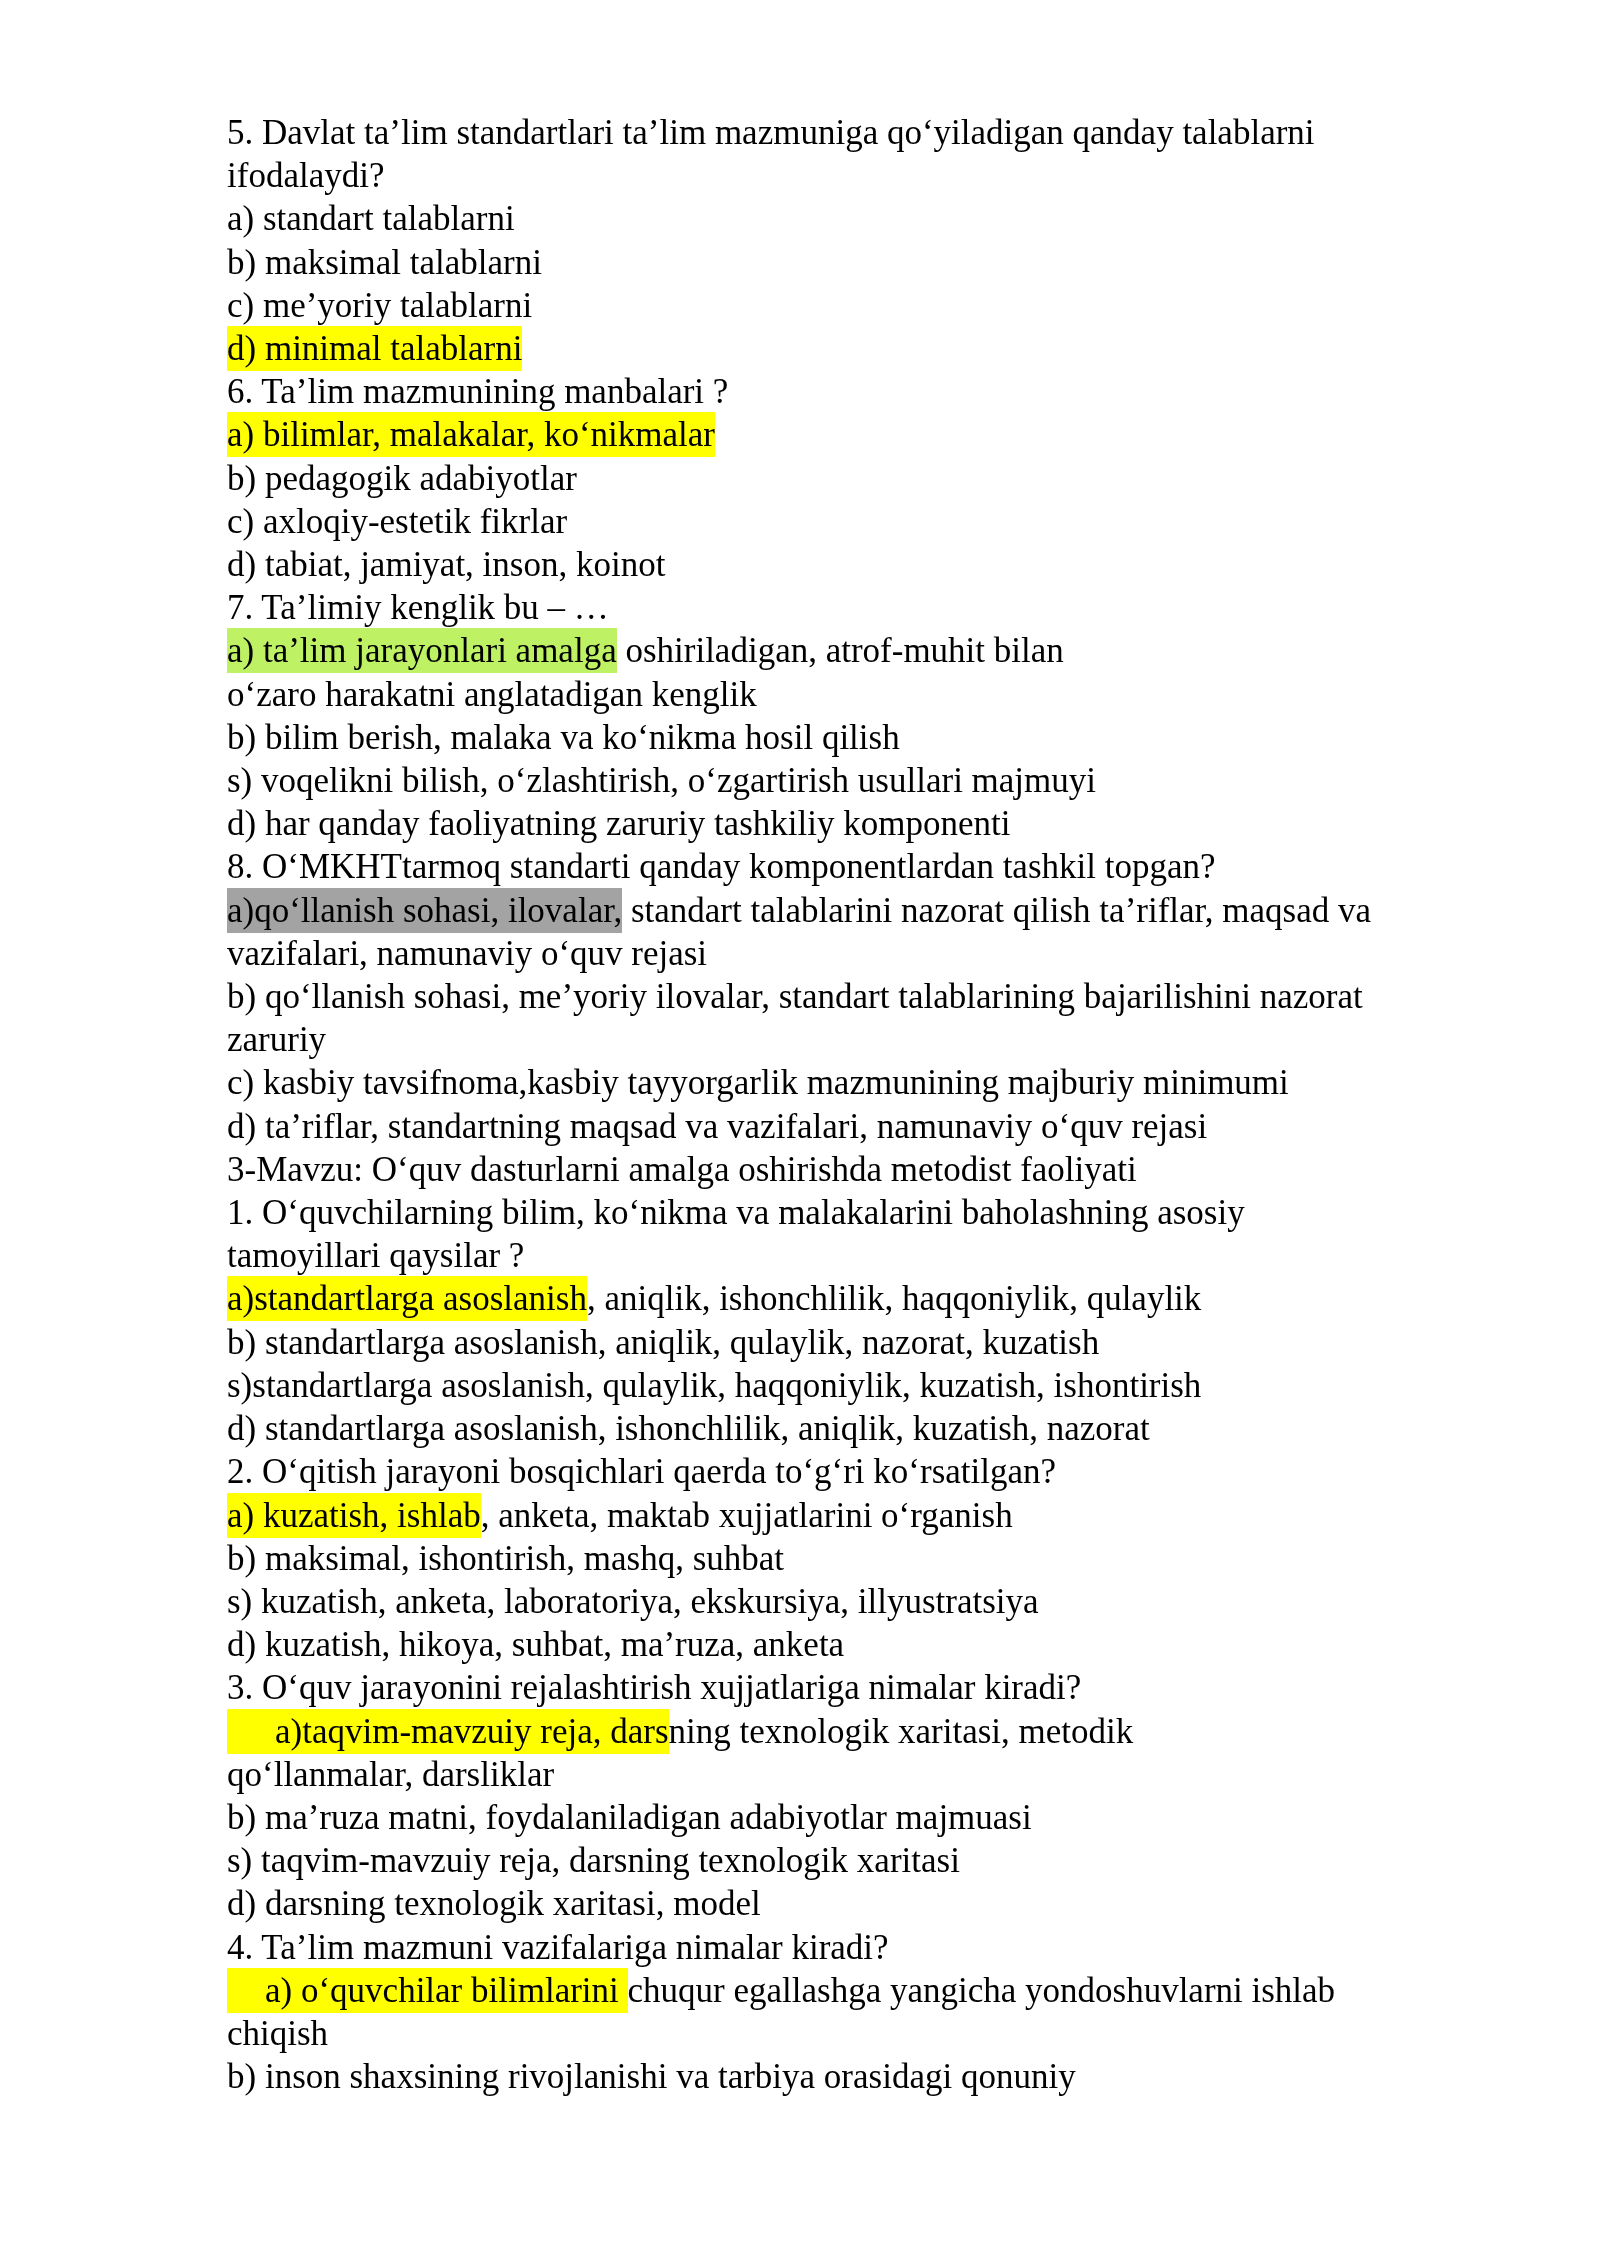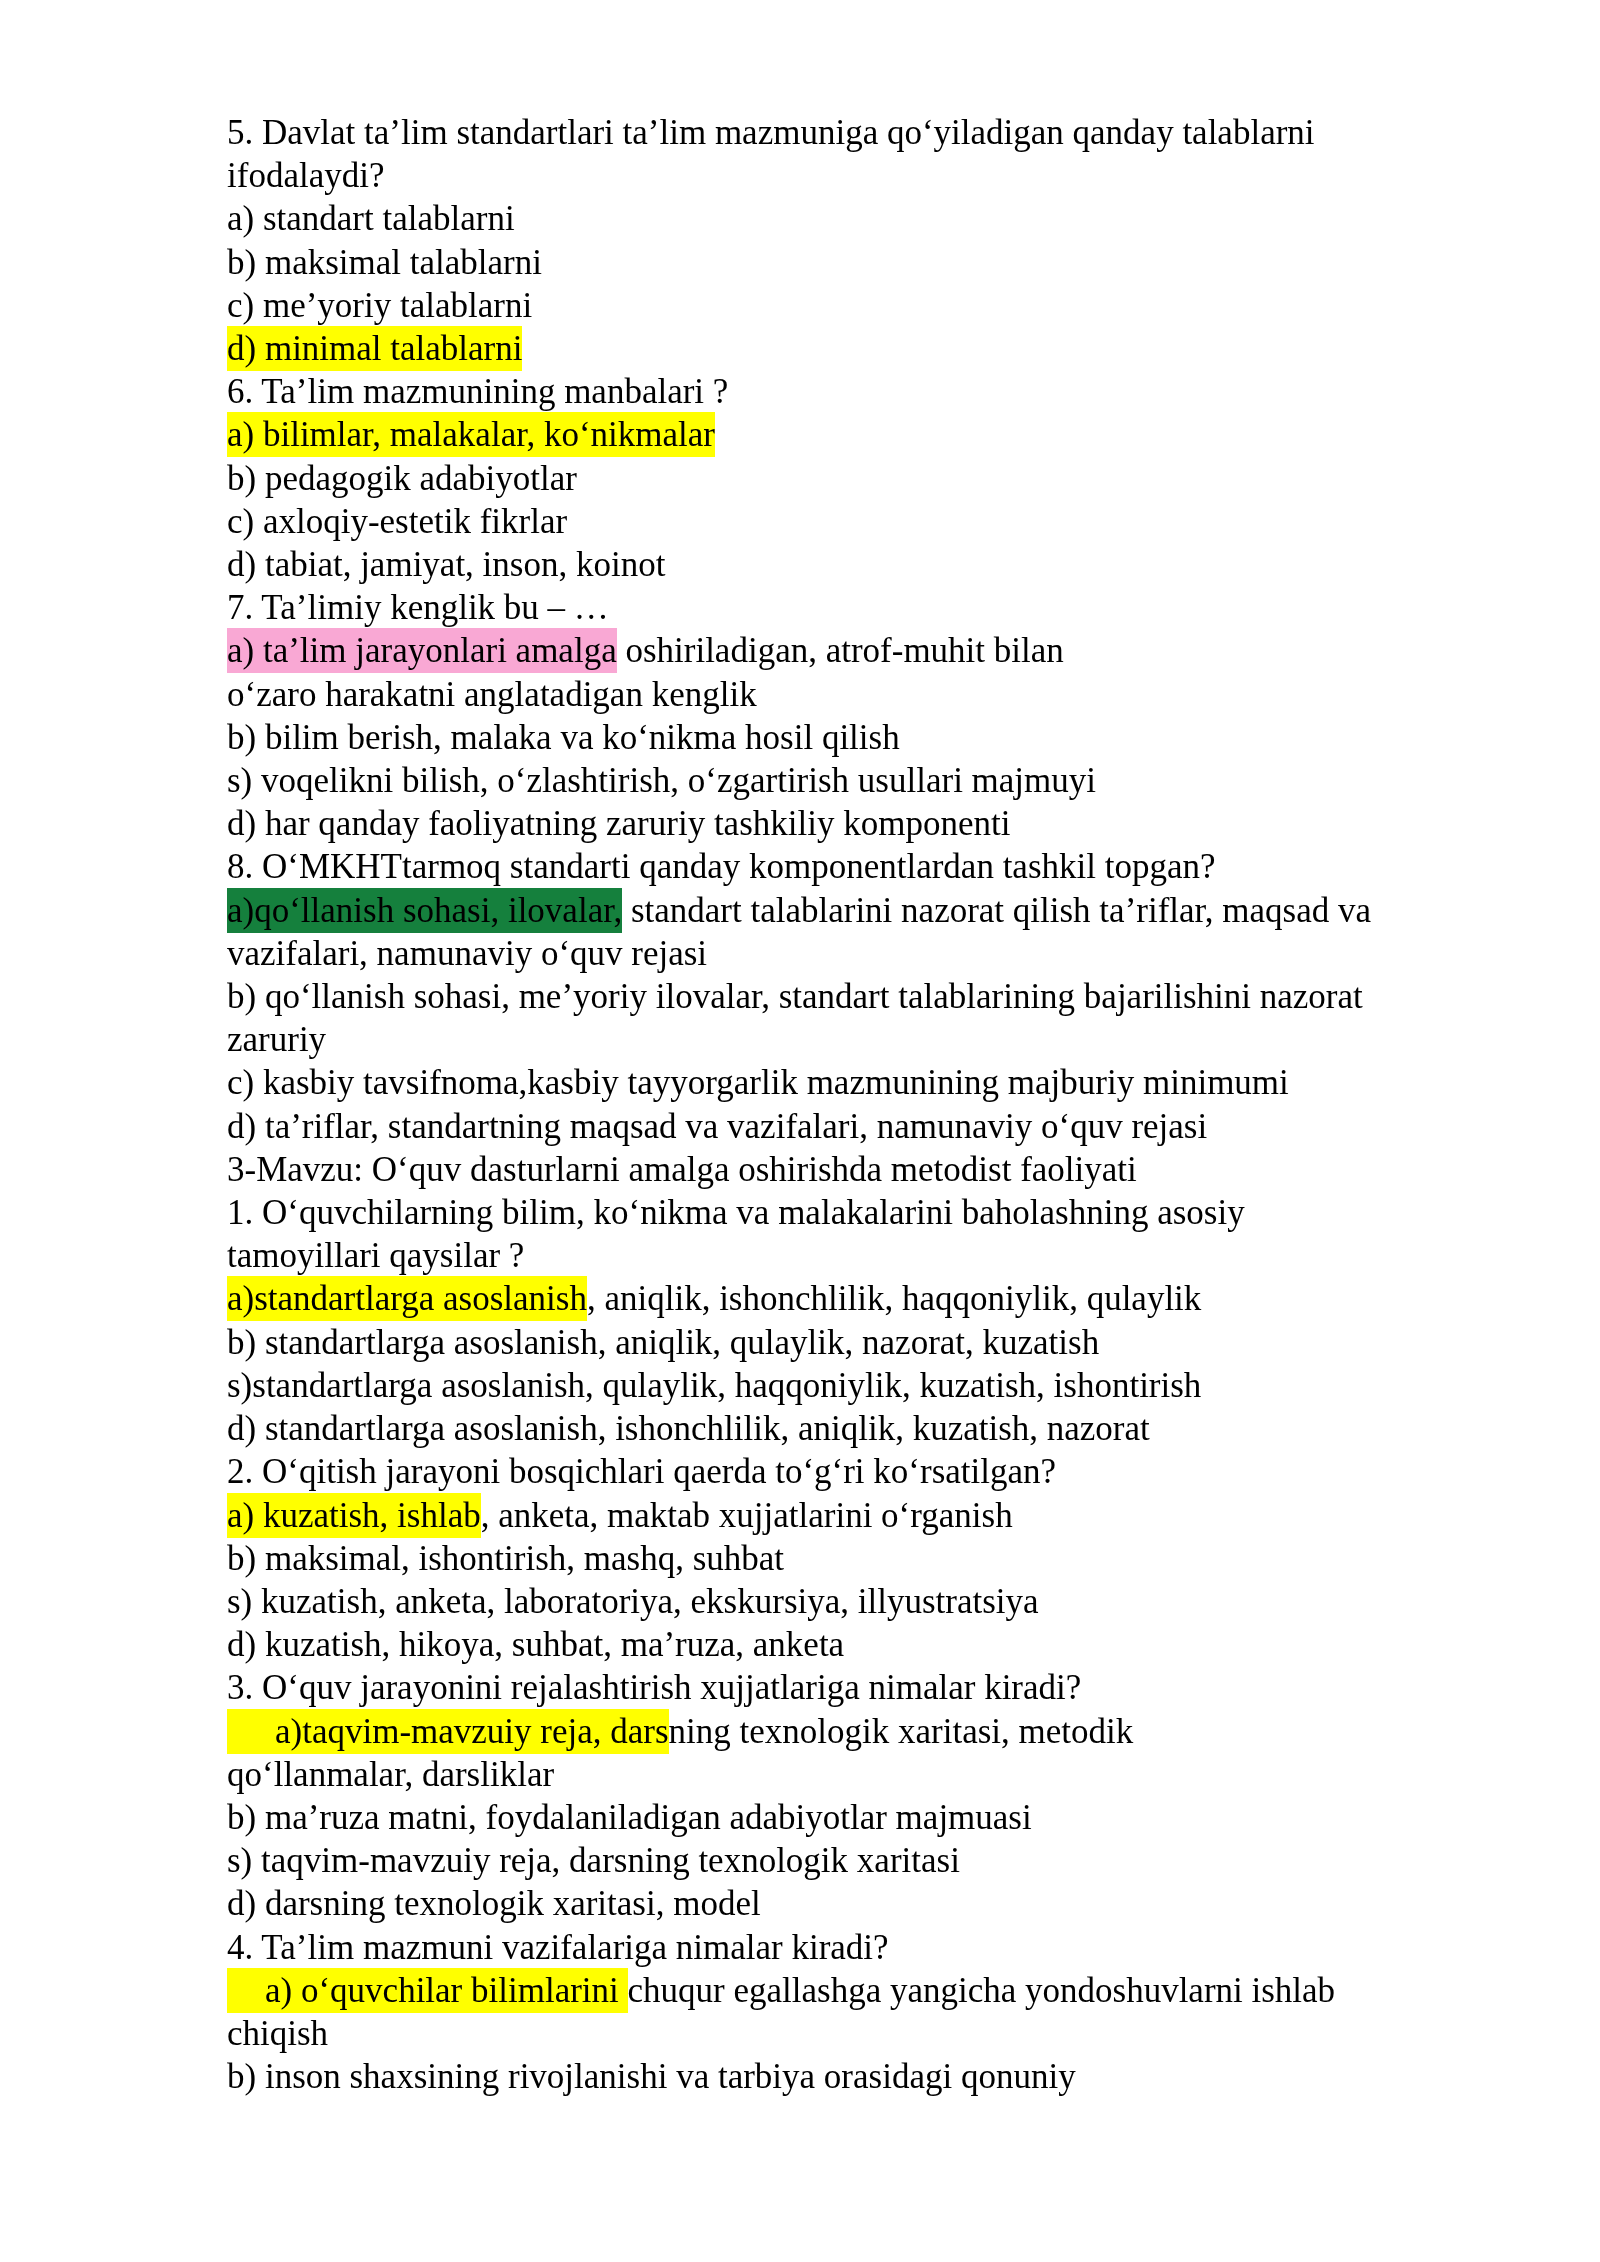--- a/index.html
+++ b/index.html
@@ -45,27 +45,27 @@
       <div class="line"><span class="seg">a) standart talablarni</span></div>
       <div class="line"><span class="seg">b) maksimal talablarni</span></div>
       <div class="line"><span class="seg">c) me’yoriy talablarni</span></div>
       <div class="line"><span class="hl" style="background-color: rgb(255, 255, 0);">d) minimal talablarni</span></div>
       <div class="line"><span class="seg">6. Ta’lim mazmunining manbalari ?</span></div>
       <div class="line"><span class="hl" style="background-color: rgb(255, 255, 0);">a) bilimlar, malakalar, ko‘nikmalar</span></div>
       <div class="line"><span class="seg">b) pedagogik adabiyotlar</span></div>
       <div class="line"><span class="seg">c) axloqiy-estetik fikrlar</span></div>
       <div class="line"><span class="seg">d) tabiat, jamiyat, inson, koinot</span></div>
       <div class="line"><span class="seg">7. Ta’limiy kenglik bu – …</span></div>
-      <div class="line"><span class="hl" style="background-color: #f9a8d4;">a) ta’lim jarayonlari amalga</span><span class="seg"> oshiriladigan, atrof-muhit bilan</span></div>
+      <div class="line"><span class="hl" style="background-color: #bef264;">a) ta’lim jarayonlari amalga</span><span class="seg"> oshiriladigan, atrof-muhit bilan</span></div>
       <div class="line"><span class="seg">o‘zaro harakatni anglatadigan kenglik</span></div>
       <div class="line"><span class="seg">b) bilim berish, malaka va ko‘nikma hosil qilish</span></div>
       <div class="line"><span class="seg">s) voqelikni bilish, o‘zlashtirish, o‘zgartirish usullari majmuyi</span></div>
       <div class="line"><span class="seg">d) har qanday faoliyatning zaruriy tashkiliy komponenti</span></div>
       <div class="line"><span class="seg">8. O‘MKHTtarmoq standarti qanday komponentlardan tashkil topgan?</span></div>
-      <div class="line"><span class="hl" style="background-color: #15803d;">a)qo‘llanish sohasi, ilovalar,</span><span class="seg"> standart talablarini nazorat qilish ta’riflar, maqsad va</span></div>
+      <div class="line"><span class="hl" style="background-color: #a3a3a3;">a)qo‘llanish sohasi, ilovalar,</span><span class="seg"> standart talablarini nazorat qilish ta’riflar, maqsad va</span></div>
       <div class="line"><span class="seg">vazifalari, namunaviy o‘quv rejasi</span></div>
       <div class="line"><span class="seg">b) qo‘llanish sohasi, me’yoriy ilovalar, standart talablarining bajarilishini nazorat</span></div>
       <div class="line"><span class="seg">zaruriy</span></div>
       <div class="line"><span class="seg">c) kasbiy tavsifnoma,kasbiy tayyorgarlik mazmunining majburiy minimumi</span></div>
       <div class="line"><span class="seg">d) ta’riflar, standartning maqsad va vazifalari, namunaviy o‘quv rejasi</span></div>
       <div class="line"><span class="seg">3-Mavzu: O‘quv dasturlarni amalga oshirishda metodist faoliyati</span></div>
       <div class="line"><span class="seg">1. O‘quvchilarning bilim, ko‘nikma va malakalarini baholashning asosiy</span></div>
       <div class="line"><span class="seg">tamoyillari qaysilar ?</span></div>
       <div class="line"><span class="hl" style="background-color: rgb(255, 255, 0);">a)standartlarga asoslanish</span><span class="seg">, aniqlik, ishonchlilik, haqqoniylik, qulaylik</span></div>
       <div class="line"><span class="seg">b) standartlarga asoslanish, aniqlik, qulaylik, nazorat, kuzatish</span></div>

